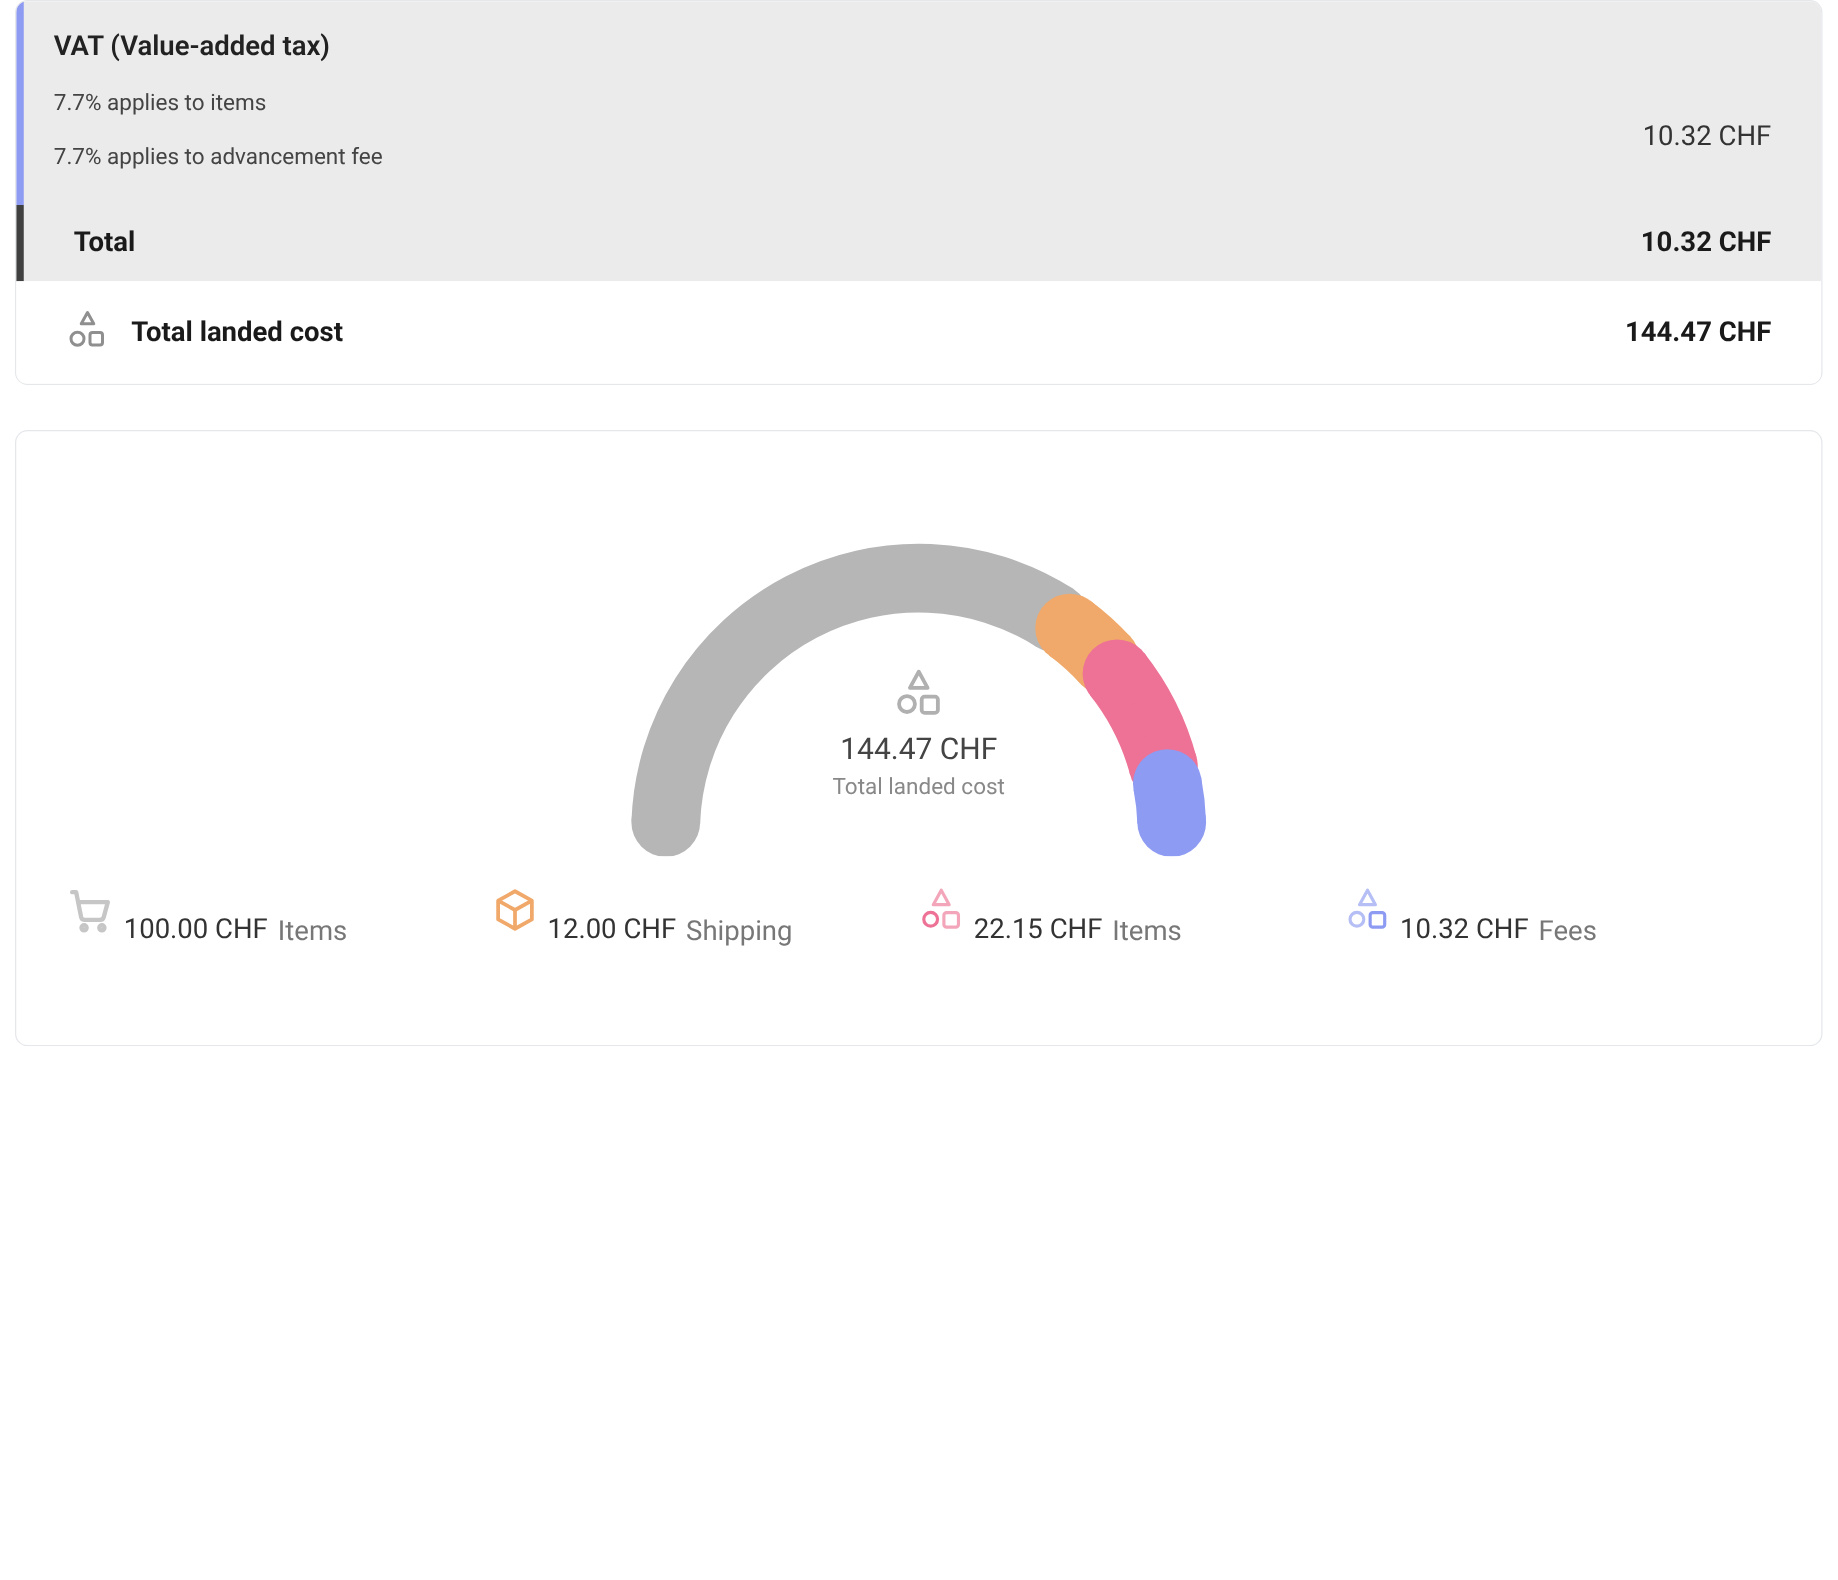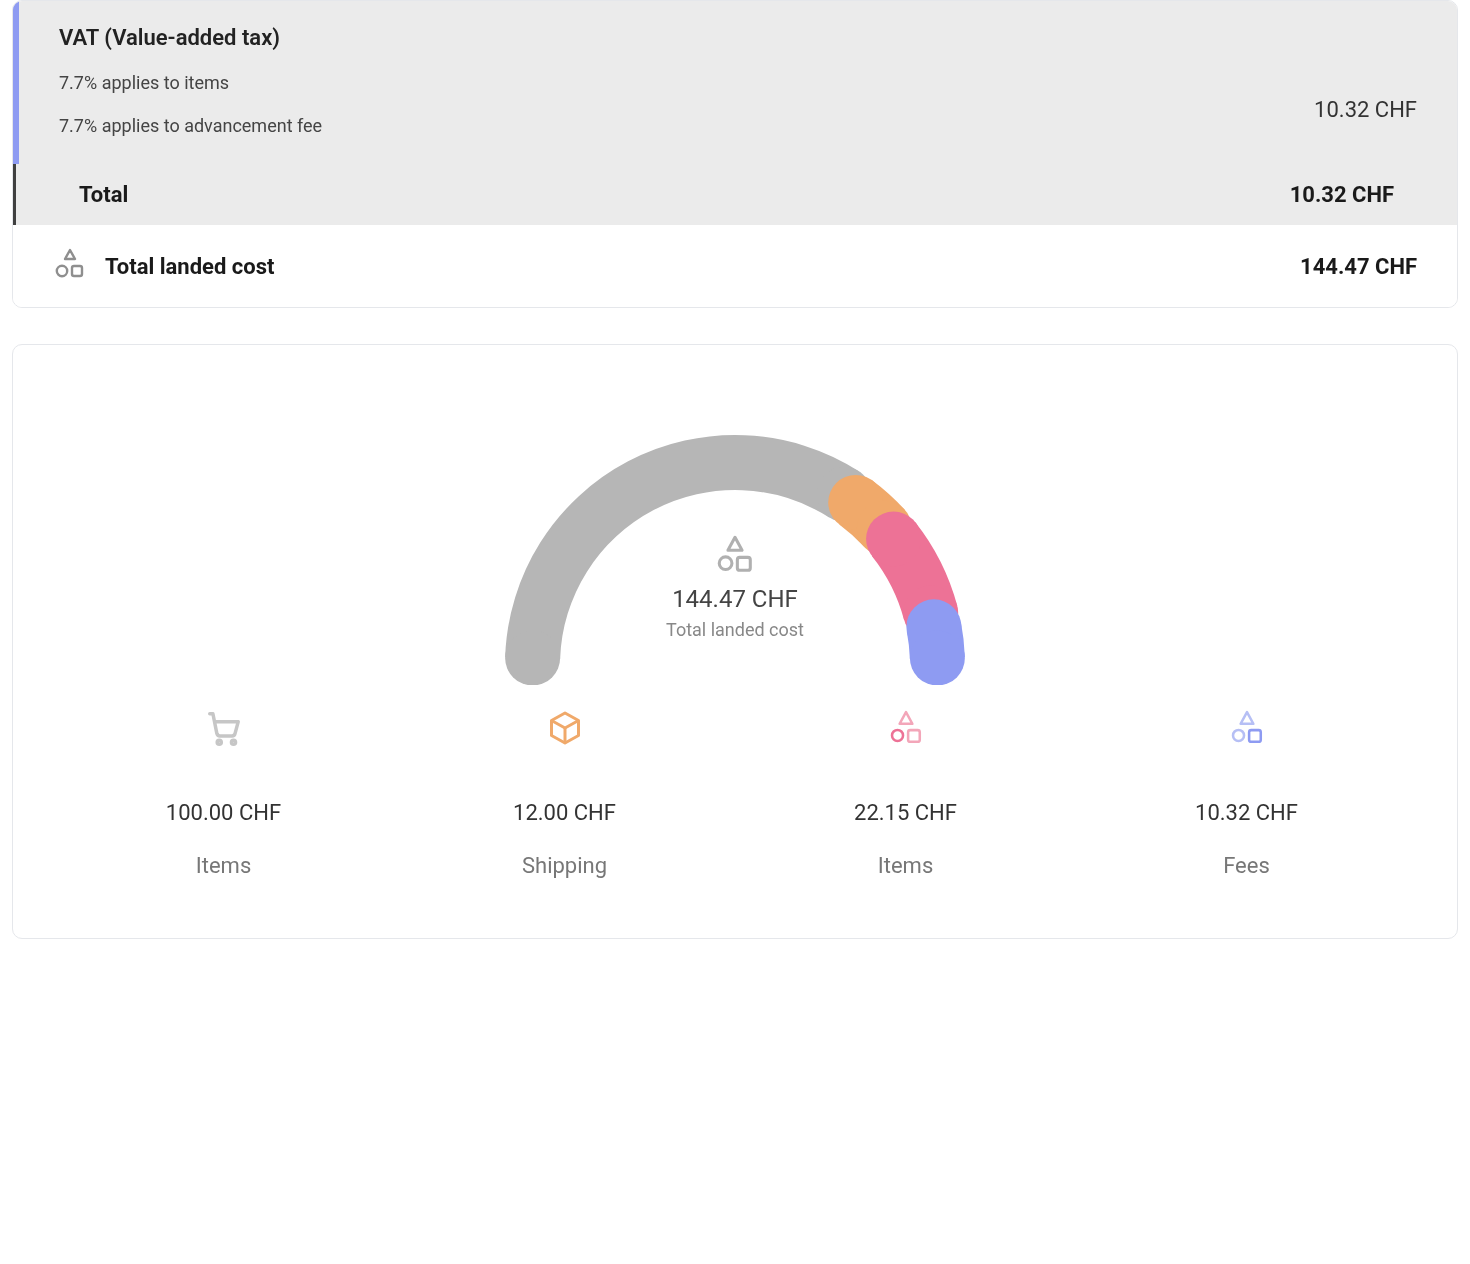--- a/index.html
+++ b/index.html
@@ -12,41 +12,41 @@
 }
 .card {
   border: 1px solid #e5e7eb;
   border-radius: 10px;
   overflow: hidden;
   margin: 0 12px 36px 12px;
 }
 .vat-block {
   background: #ebebeb;
   border-left: 6px solid #8e9bf2;
-  padding: 24px 40px 18px 40px;
+  padding: 24px 40px 18px 24px;
 }
 .vat-row { display: flex; justify-content: space-between; align-items: center; }
 .vat-title {
   font-weight: 600;
   font-size: 22px;
   color: #222;
   margin-bottom: 22px;
 }
 .vat-lines { flex: 1; }
 .vat-line {
   font-size: 18px;
   color: #444;
   margin-bottom: 22px;
 }
 .vat-line:last-child { margin-bottom: 10px; }
 .vat-amount { font-size: 22px; color: #333; white-space: nowrap; padding-left: 40px; }
 .total-block {
   background: #ebebeb;
-  border-left: 3px solid #404040;
-  padding: 18px 63px;
+  border-left: 6px solid #404040;
+  padding: 18px 40px;
   display: flex; justify-content: space-between; align-items: center;
 }
 .total-label { font-weight: 700; font-size: 22px; }
 .total-amount { font-weight: 700; font-size: 22px; }
 .landed-block {
   background: #fff;
   padding: 22px 40px;
   display: flex; justify-content: space-between; align-items: center;
 }
 .landed-left { display: flex; align-items: center; gap: 18px; }
@@ -66,21 +66,21 @@
   display: flex; flex-direction: column; align-items: center; gap: 6px;
   margin-top: -150px;
 }
 .gauge-value { font-size: 24px; color: #444; }
 .gauge-label { font-size: 18px; color: #888; }
 
 .metrics {
   display: flex; justify-content: space-around; margin-top: 70px;
 }
 .metric {
-  display: flex; flex-direction: column; align-items: center; gap: 24px;
+  display: flex; align-items: center; gap: 8px;
   flex: 1;
 }
 .metric .icon-slot { height: 40px; display: flex; align-items: center; justify-content: center; margin-bottom: 26px; }
 .metric-value { font-size: 22px; color: #333; }
 .metric-label { font-size: 22px; color: #777; margin-top: 4px; }
 
 
 .shapes-icon { width: 34px; height: 34px; }
 
 </style>

